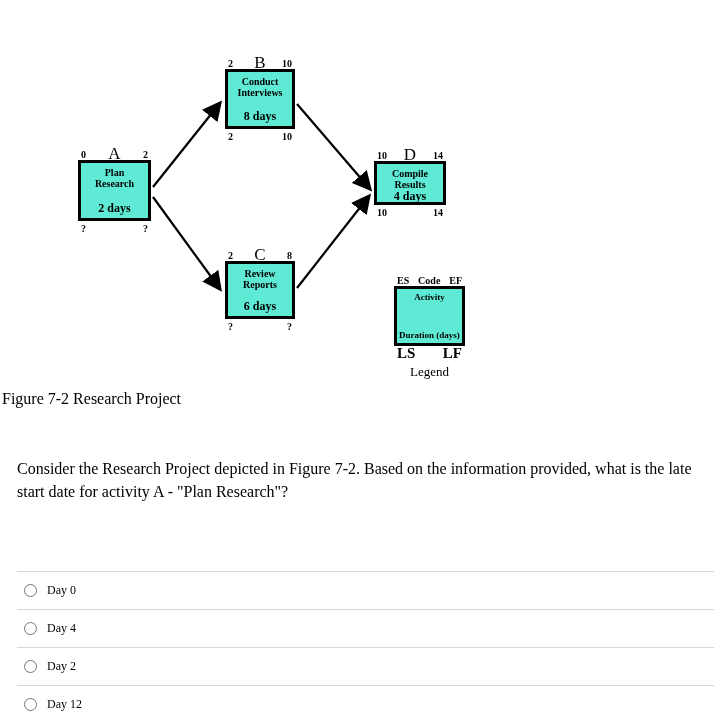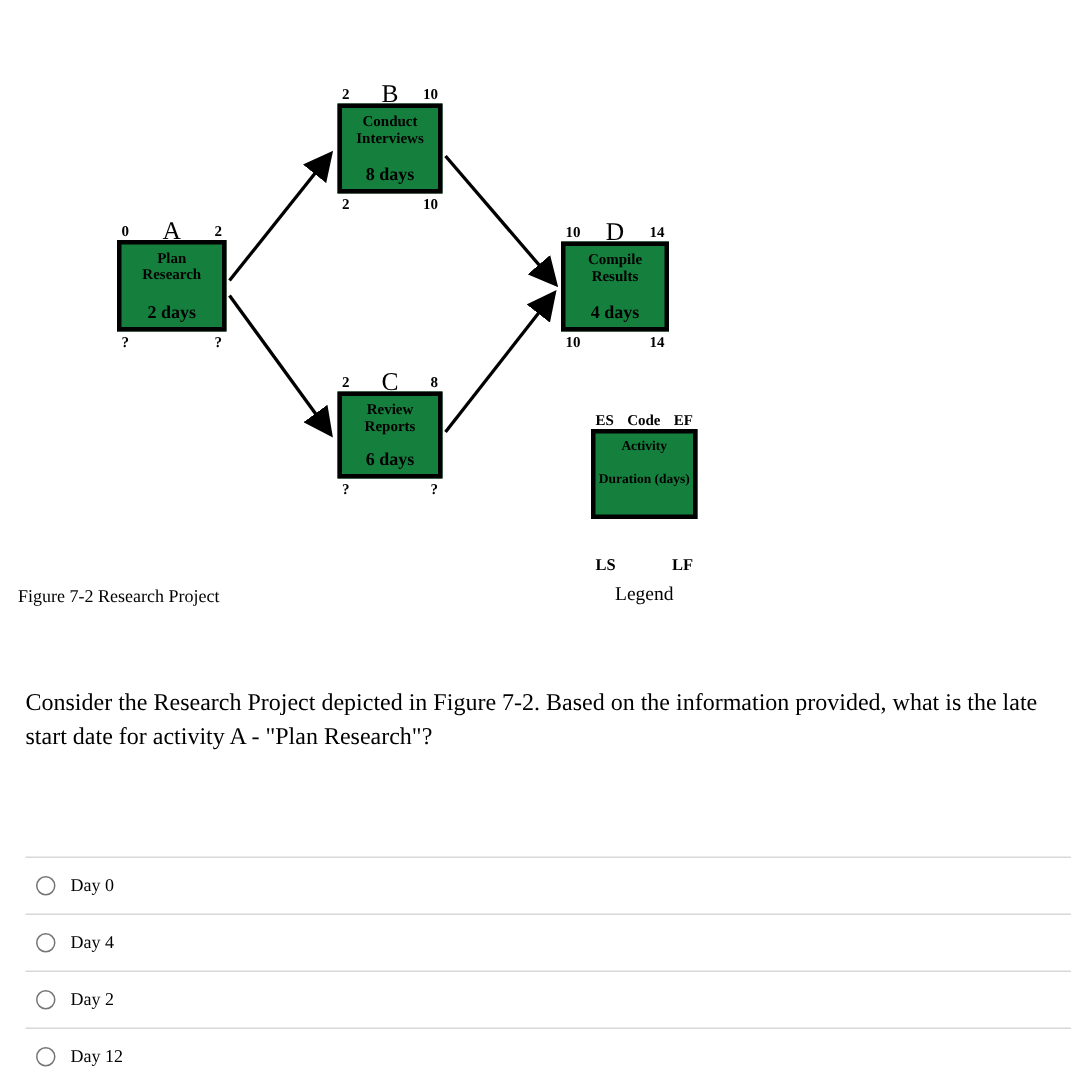--- a/index.html
+++ b/index.html
@@ -16,31 +16,31 @@
     position:relative; display:flex; justify-content:space-between;
     align-items:flex-end; padding:0 3px; height:16px;
     font-weight:bold; font-size:10px; line-height:11px;
   }
   .nrow .ncode {
     position:absolute; left:0; right:0; bottom:-2px; text-align:center;
     font-weight:normal; font-size:17px; line-height:17px;
   }
   .nrow.bottom { align-items:flex-start; padding-top:2px; height:15px; }
   .nbox {
-    border:3px solid #000; background:#15803d; width:100%;
+    border:3px solid #000; background:#5eead4; width:100%;
     display:flex; flex-direction:column; justify-content:space-between;
     align-items:center; text-align:center; font-weight:bold;
   }
   .nname { font-size:10px; line-height:11px; white-space:pre-line; padding-top:4px; }
   .ndur  { font-size:12px; line-height:13px; padding-bottom:3px; }
   .legend-rowtop { height:16px; font-size:10px; }
   .legend-inner  { font-size:9px; line-height:10px; }
   .legend-caption { text-align:center; font-size:13px; font-weight:normal; margin-top:3px; }
   
-  .figure-caption { position:absolute; left:12px; top:390px; font-size:12px; }
+  .figure-caption { position:absolute; left:2px; top:390px; font-size:16px; }
   .question { position:absolute; left:17px; top:458px; width:696px; font-size:16px; line-height:22.5px; }
   
   .options { position:absolute; left:17px; top:571px; width:697px; }
   .option-row {
     display:flex; align-items:center; height:38px;
     border-top:1px solid #d8d8d8; cursor:pointer;
   }
   .radio {
     width:13px; height:13px; border:1px solid #757575; border-radius:50%;
     background:#fff; margin-left:7px; margin-right:10px; flex:0 0 auto;
@@ -116,42 +116,42 @@
         <span>?</span>
       </div>
     </div>
 
     <div class="node" style="left:374px; top:145px; width:72px;">
       <div class="nrow">
         <span>10</span>
         <span class="ncode">D</span>
         <span>14</span>
       </div>
-      <div class="nbox" style="height:60px;text-align:center;">
+      <div class="nbox" style="height:44px;text-align:center;">
         <div class="nname">Compile
 Results</div>
         <div class="ndur">4 days</div>
       </div>
       <div class="nrow bottom">
         <span>10</span>
         <span>14</span>
       </div>
     </div>
 
     <div class="node" style="left:394px; top:270px; width:71px;">
       <div class="nrow legend-rowtop">
         <span>ES</span>
         <span>Code</span>
         <span>EF</span>
       </div>
       <div class="nbox" style="height:60px;">
         <div class="nname legend-inner" style="padding-top:3px;">Activity</div>
-        <div class="nname legend-inner" style="padding-top:0; padding-bottom:19px;">Duration (days)</div>
+        <div class="nname legend-inner" style="padding-top:0; padding-bottom:3px;">Duration (days)</div>
       </div>
-      <div class="nrow bottom" style="font-size:11px;margin-top:24px;">
+      <div class="nrow bottom" style="font-size:15px;">
         <span>LS</span>
         <span>LF</span>
       </div>
       <div class="legend-caption">Legend</div>
     </div>
 
   </div>
 
   <div class="figure-caption">Figure 7-2 Research Project</div>
 

